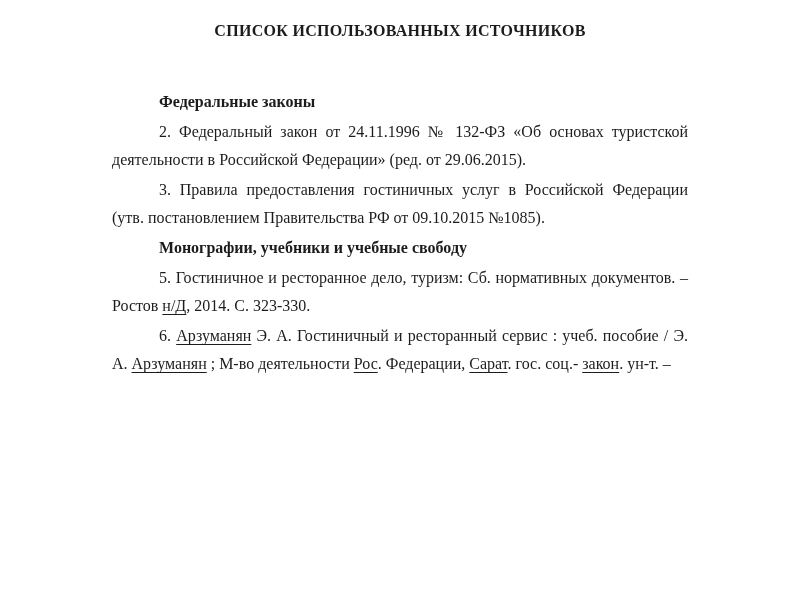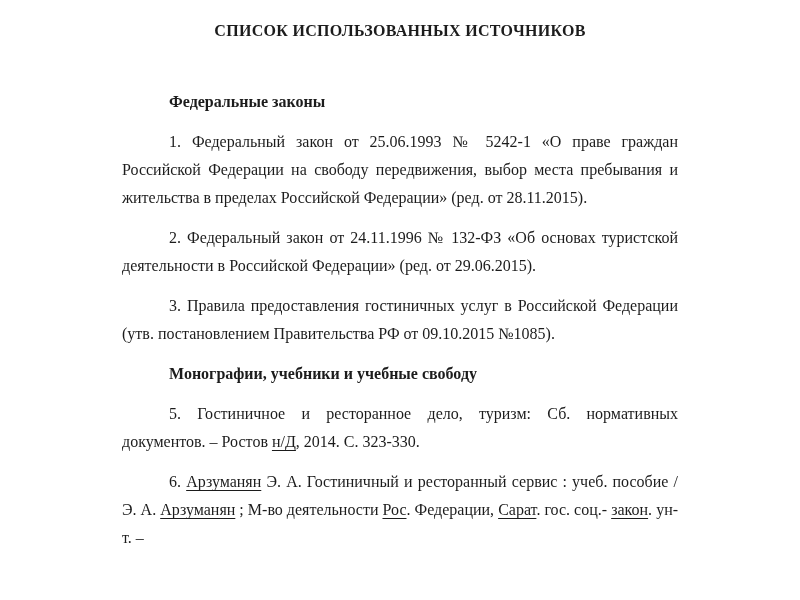--- a/index.html
+++ b/index.html
@@ -24,21 +24,21 @@
   }
   .doc-title {
     text-align: center;
     font-weight: bold;
     font-size: 16px;
     letter-spacing: 0.3px;
     margin: 0 0 48px 0;
     color: #1c1c1c;
   }
   .paragraphs p {
-    margin: 12px;
+    margin: 2px;
     font-size: 16px;
     line-height: 28px;
     text-align: justify;
     text-indent: 47px;
   }
   .paragraphs p.heading {
     font-weight: bold;
     text-align: left;
   }
   .paragraphs .u {
@@ -47,21 +47,20 @@
   }
 </style>
 </head>
 <body>
 
 <div class="page">
   <div class="content">
     <h1 class="doc-title">СПИСОК ИСПОЛЬЗОВАННЫХ ИСТОЧНИКОВ</h1>
     <div class="paragraphs">
         <p class="heading"><span>Федеральные законы</span></p>
-        <p class="item"><span>1. Федеральный закон от 25.06.1993 № 5242-1 «О праве граждан Российской Федерации на свободу передвижения, выбор места пребывания и жительства в пределах Российской Федерации» (ред. от 28.11.2015).</span></p>
         <p class="item"><span>2. Федеральный закон от 24.11.1996 № 132-ФЗ «Об основах туристской деятельности в Российской Федерации» (ред. от 29.06.2015).</span></p>
         <p class="item"><span>3. Правила предоставления гостиничных услуг в Российской Федерации (утв. постановлением Правительства РФ от 09.10.2015 №1085).</span></p>
         <p class="heading"><span>Монографии, учебники и учебные свободу</span></p>
         <p class="item"><span>5. Гостиничное и ресторанное дело, туризм: Сб. нормативных документов. – Ростов </span><span class="u">н/Д</span><span>, 2014. С. 323-330.</span></p>
         <p class="item"><span>6. </span><span class="u">Арзуманян</span><span> Э. А. Гостиничный и ресторанный сервис : учеб. пособие / Э. А. </span><span class="u">Арзуманян</span><span> ; М-во деятельности </span><span class="u">Рос</span><span>. Федерации, </span><span class="u">Сарат</span><span>. гос. соц.- </span><span class="u">закон</span><span>. ун-т. –</span></p>
       </div>
   </div>
 </div>
 
 </body></html>

